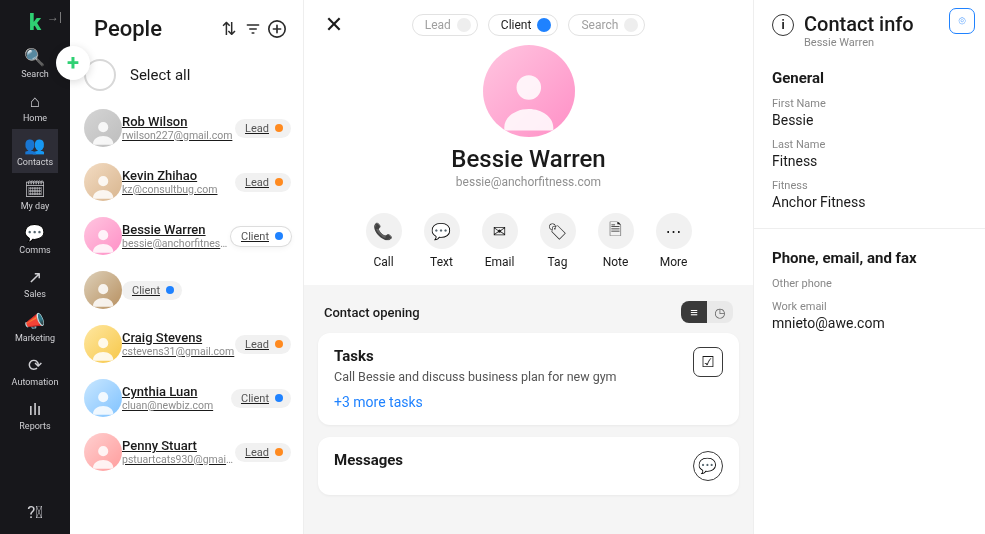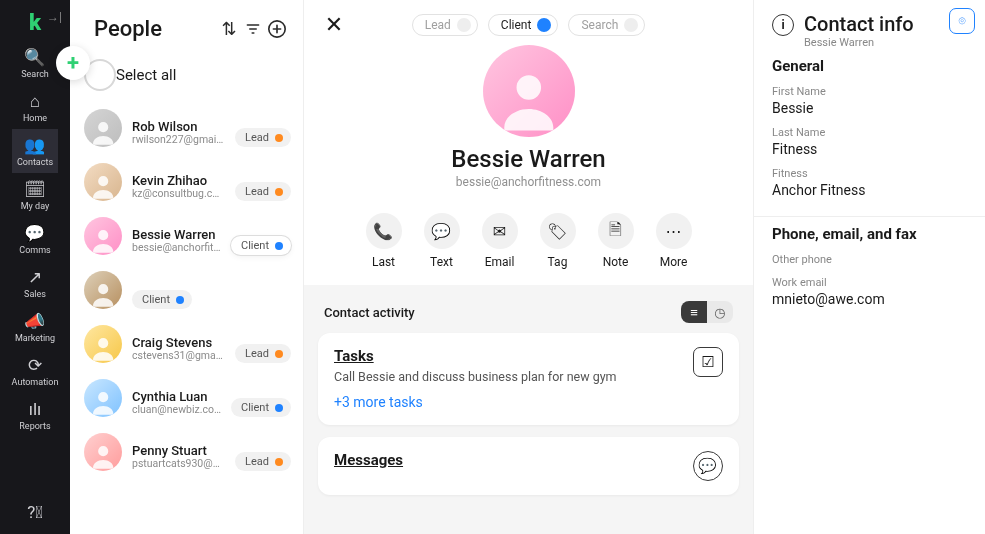--- a/index.html
+++ b/index.html
@@ -95,36 +95,37 @@
     display: inline-flex;
     align-items: center;
     justify-content: center;
     cursor: pointer;
     font-size: 18px;
     color: #2b2b2b;
   }
   .selectall {
     display: flex;
     align-items: center;
+    gap: 14px;
     padding: 8px 14px 10px 14px;
   }
   .selectall .ring {
     width: 32px;
     height: 32px;
     border-radius: 50%;
     border: 2px solid #d8d8d8;
   }
   .selectall span { font-size: 15px; }
   .list { flex: 1; overflow-y: auto; }
   .row {
     display: flex;
-    align-items: flex-end;
-    gap: 10px;
+    align-items: center;
     padding: 8px 12px 8px 14px;
     cursor: pointer;
+    text-decoration: underline;
   }
   .avatar {
     width: 38px;
     height: 38px;
     border-radius: 50%;
     flex-shrink: 0;
   }
   .row .info { flex: 1; min-width: 0; }
   .row .name { font-size: 13px; font-weight: 500; line-height: 1.2; }
   .row .sub { font-size: 10.5px; color: #8b8b8b; line-height: 1.2; white-space: nowrap; overflow: hidden; text-overflow: ellipsis; }
@@ -234,21 +235,21 @@
   .card {
     background: #fff;
     border-radius: 12px;
     padding: 14px 16px;
     margin-bottom: 12px;
     box-shadow: 0 1px 3px rgba(0,0,0,.05);
     display: flex;
     gap: 12px;
   }
   .card .cbody { flex: 1; }
-  .card h4 { font-size: 15px; font-weight: 700; margin-bottom: 4px; text-decoration: underline; }
+  .card h4 { font-size: 15px; font-weight: 700; margin-bottom: 4px; }
   .card p { font-size: 12.5px; color: #555; line-height: 1.35; }
   .card .more-link { font-size: 14px; color: #1f82ff; margin-top: 8px; display: inline-block; }
   .card .cicon {
     width: 30px; height: 30px;
     border: 1.5px solid #3a3a3a;
     border-radius: 7px;
     display: flex; align-items: center; justify-content: center;
     font-size: 15px;
   }
   .card .cicon.round { border-radius: 50%; }
@@ -274,21 +275,21 @@
   .side-head { display: flex; align-items: flex-start; gap: 10px; }
   .side-head .iicon {
     width: 22px; height: 22px; border: 1.5px solid #333; border-radius: 50%;
     display: flex; align-items: center; justify-content: center;
     font-size: 12px; font-weight: 700;
     flex-shrink: 0;
     margin-top: 2px;
   }
   .side-head h2 { font-size: 20px; font-weight: 500; }
   .side-head .sub { font-size: 11px; color: #888; }
-  .section { margin-top: 8px; }
+  .section { margin-top: 20px; }
   .section h3 { font-size: 15px; font-weight: 700; margin-bottom: 10px; }
   .field-label { font-size: 11px; color: #888; margin-top: 10px; }
   .field-value { font-size: 14px; margin-top: 2px; }
   .hr { border: none; border-top: 1px solid #eee; margin: 18px -18px 0; }
 
   
   .av-g { background: linear-gradient(135deg,#d5d5d5,#bdbdbd); }
   .av-pink { background: linear-gradient(135deg,#ffc6e0,#ff8fc6); }
   .av-tan { background: linear-gradient(135deg,#f3dcc3,#d8b58e); }
   .av-dark { background: linear-gradient(135deg,#ddd0b9,#b79060); }
@@ -499,21 +500,21 @@
       <svg viewBox="0 0 24 24">
           <path fill="#fff" opacity=".85" d="M12 12a4 4 0 1 0 0-8 4 4 0 0 0 0 8zm-8 9c0-3.3 3.6-6 8-6s8 2.7 8 6v1H4v-1z"></path>
         </svg>
     </div>
     <h2>Bessie Warren</h2>
     <div class="mail">bessie@anchorfitness.com</div>
   </div>
   <div class="actions" id="actions">
       <div class="action">
         <div class="circle">📞</div>
-        <div class="lbl">Last</div>
+        <div class="lbl">Call</div>
       </div>
       <div class="action">
         <div class="circle">💬</div>
         <div class="lbl">Text</div>
       </div>
       <div class="action">
         <div class="circle">✉</div>
         <div class="lbl">Email</div>
       </div>
       <div class="action">
@@ -525,21 +526,21 @@
         <div class="lbl">Note</div>
       </div>
       <div class="action">
         <div class="circle">⋯</div>
         <div class="lbl">More</div>
       </div>
     </div>
 
   <div class="activity">
     <div class="activity-head">
-      <h3>Contact activity</h3>
+      <h3>Contact opening</h3>
       <div class="toggle">
         <span class="on">≡</span>
         <span class="off">◷</span>
       </div>
     </div>
 
     <div class="card">
       <div class="cbody">
         <h4>Tasks</h4>
         <p>Call Bessie and discuss business plan for new gym</p>

